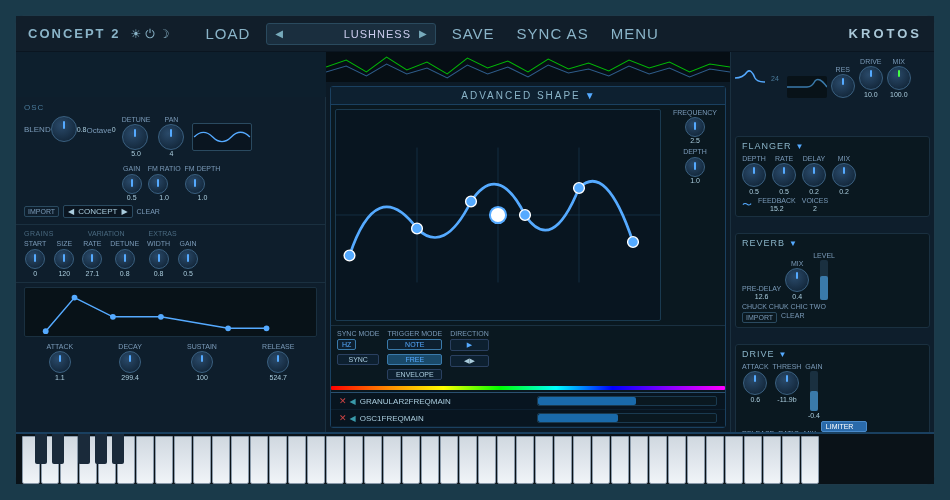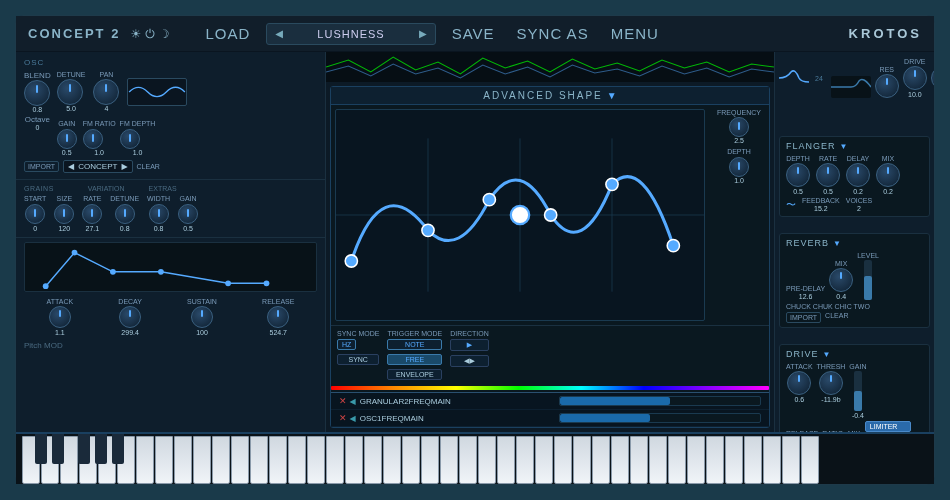--- a/index.html
+++ b/index.html
@@ -62,21 +62,21 @@
       border-radius: 3px;
       padding: 0 8px;
       height: 22px;
       gap: 8px;
     }
     .preset-name {
       font-size: 11px;
       color: #cce;
       letter-spacing: 1px;
       min-width: 120px;
-      text-align: center;
+      text-align: right;
     }
     .arrow-btn {
       color: #7ab;
       font-size: 10px;
       cursor: pointer;
     }
     .krotos-logo {
       font-size: 13px;
       font-weight: bold;
       letter-spacing: 3px;
@@ -90,20 +90,21 @@
       overflow: hidden;
     }
     
     .left-panel {
       width: 310px;
       background: #0e1e2c;
       border-right: 1px solid #1a3040;
       display: flex;
       flex-direction: column;
       flex-shrink: 0;
+      margin-top: 45px;
     }
     .osc-section {
       padding: 6px 8px;
       border-bottom: 1px solid #1a3040;
     }
     .osc-label {
       font-size: 8px;
       color: #4a7a9a;
       letter-spacing: 1px;
       margin-bottom: 4px;
@@ -144,21 +145,21 @@
       text-align: center;
       line-height: 1.2;
     }
     .knob-value {
       font-size: 7px;
       color: #aaccdd;
       text-align: center;
     }
     .blend-section {
       display: flex;
-      flex-direction: column;
+      flex-direction: row;
       align-items: center;
     }
     .blend-label { font-size: 8px; color: #7a9ab8; }
     .blend-value { font-size: 7px; color: #aaccdd; }
     .osc-top-row {
       display: flex;
       align-items: center;
       gap: 8px;
     }
     .wave-display {
@@ -384,21 +385,21 @@
       position: relative;
       overflow: hidden;
     }
     .depth-fill {
       height: 100%;
       background: #1a6aaa;
       border-radius: 2px;
     }
     
     .right-panel {
-      width: 160px;
+      width: 204px;
       background: #0e1e2c;
       border-left: 1px solid #1a3040;
       display: flex;
       flex-direction: column;
       flex-shrink: 0;
       padding: 4px;
       gap: 16px;
     }
     
     .filter-row {
@@ -681,21 +682,20 @@
           <div class="adsr-knob"></div>
           <span class="adsr-value">100</span>
         </div>
         <div class="adsr-col">
           <span class="adsr-label">RELEASE</span>
           <div class="adsr-knob"></div>
           <span class="adsr-value">524.7</span>
         </div>
       </div>
 
-      <div class="pitch-mod">Pitch MOD</div>
     </div>
 
     <div class="middle-panel">
 
       <div class="visualizer-strip">
         <svg viewBox="0 0 400 30" preserveAspectRatio="none">
           <rect width="400" height="30" fill="#060e14"></rect>
 
           <polyline points="0,15 20,8 40,20 60,5 80,18 100,10 120,22 140,6 160,16 180,9 200,20 220,7 240,17 260,11 280,19 300,8 320,16 340,10 360,20 380,12 400,15" stroke="#0f0" fill="none" stroke-width="1" opacity="0.7"></polyline>
 

